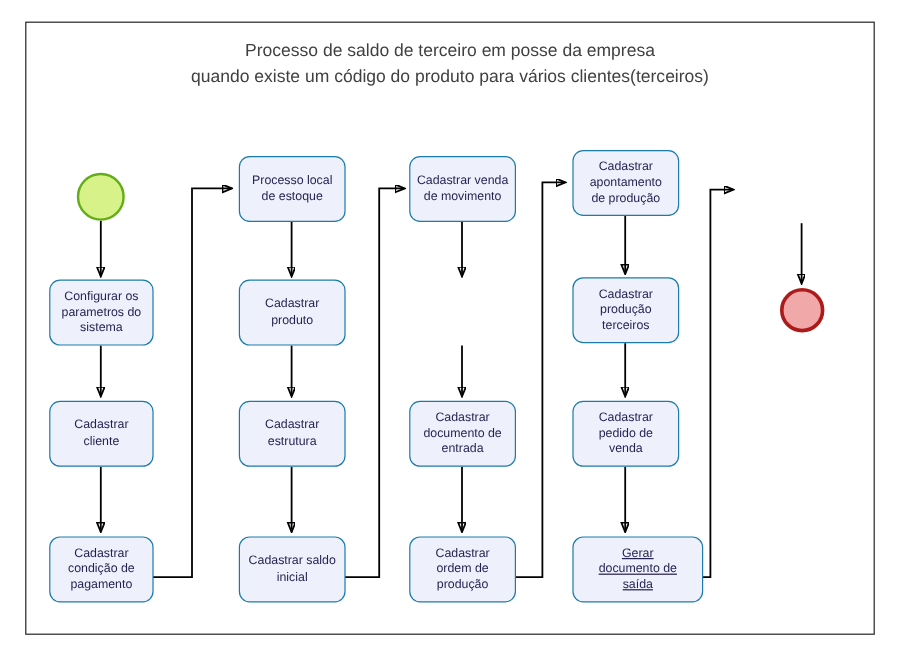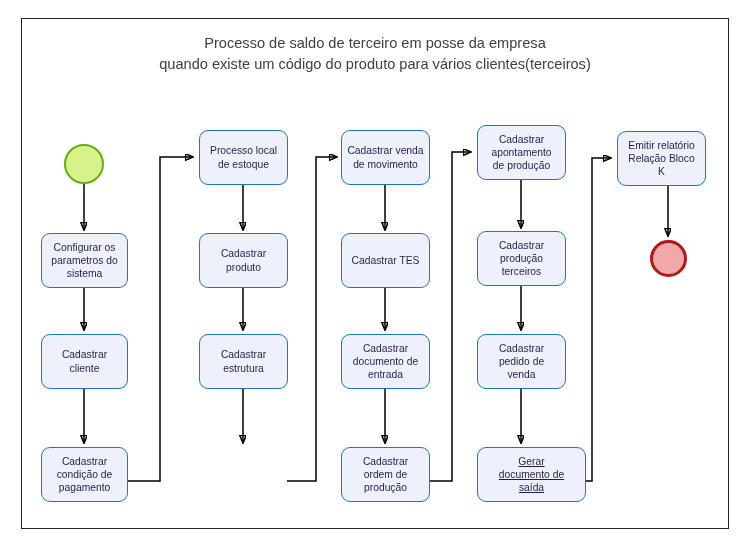--- a/index.html
+++ b/index.html
@@ -140,41 +140,39 @@
   <div class="node" style="left:41px; top:447px; width:87px; height:55px;">Cadastrar
 condição de
 pagamento</div>
 
   <div class="node" style="left:199px; top:130px; width:89px; height:55px;">Processo local
 de estoque</div>
   <div class="node" style="left:199px; top:233px; width:89px; height:55px;">Cadastrar
 produto</div>
   <div class="node" style="left:199px; top:334px; width:89px; height:55px;">Cadastrar
 estrutura</div>
+  <div class="node" style="left:199px; top:447px; width:89px; height:55px;">Cadastrar saldo
+inicial</div>
 
   <div class="node" style="left:341px; top:130px; width:89px; height:55px;">Cadastrar venda
 de movimento</div>
-  <div class="node" style="left:341px; top:233px; width:89px; height:55px;">Cadastrar TES</div>
   <div class="node" style="left:341px; top:334px; width:89px; height:55px;">Cadastrar
 documento de
 entrada</div>
   <div class="node" style="left:341px; top:447px; width:89px; height:55px;">Cadastrar
 ordem de
 produção</div>
 
   <div class="node" style="left:477px; top:125px; width:89px; height:55px;">Cadastrar
 apontamento
 de produção</div>
   <div class="node" style="left:477px; top:231px; width:89px; height:55px;">Cadastrar
 produção
 terceiros</div>
   <div class="node" style="left:477px; top:334px; width:89px; height:55px;">Cadastrar
 pedido de
 venda</div>
   <div class="node" style="left:477px; top:447px; width:109px; height:55px;text-decoration:underline;">Gerar
 documento de
 saída</div>
 
-  <div class="node" style="left:617px; top:131px; width:89px; height:55px;">Emitir relatório
-Relação Bloco
-K</div>
 
 </div>
 
 </body></html>

